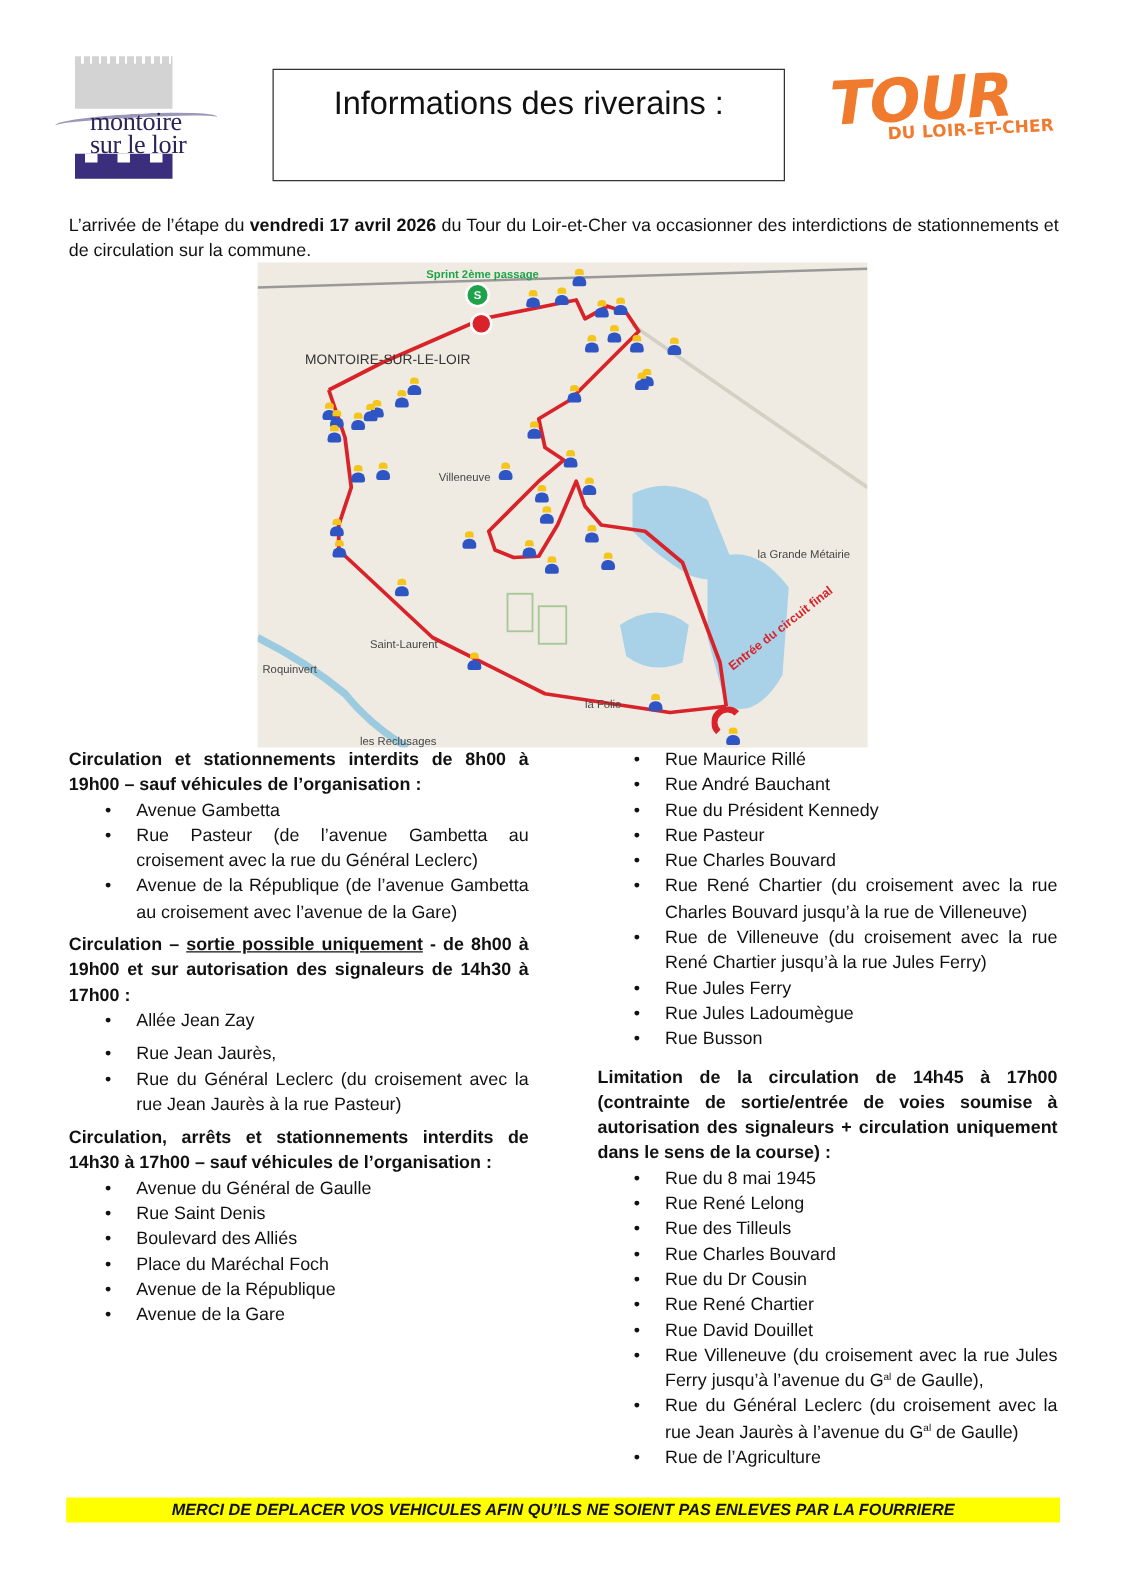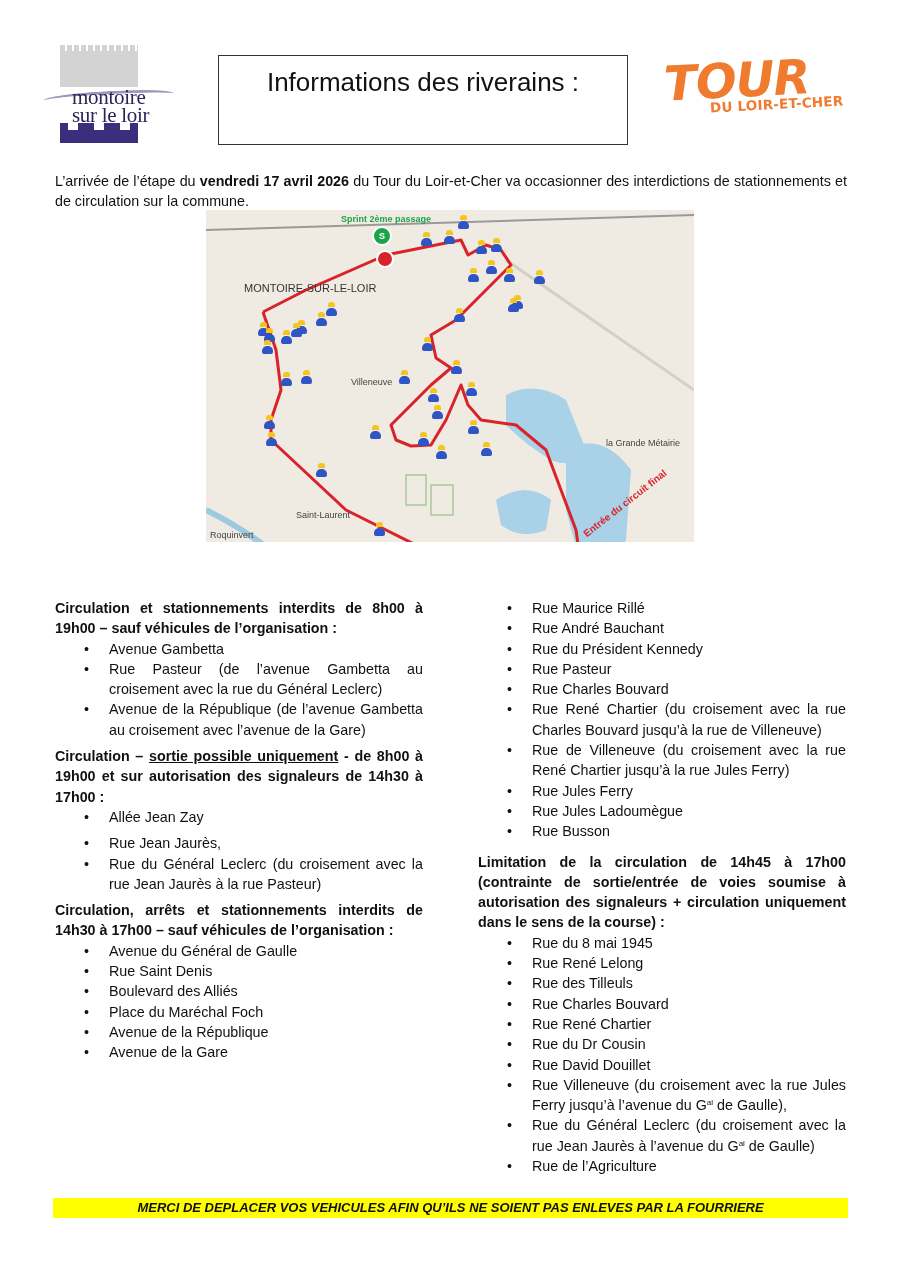--- a/index.html
+++ b/index.html
@@ -22,21 +22,21 @@
 
   .logo-right { position: absolute; left: 662px; top: 52px; width: 185px; height: 80px; color: #f07a2e; }
   .logo-right .tour { position: absolute; left: 2px; top: 0; font-family: "DejaVu Sans", sans-serif; font-weight: bold; font-size: 48px; letter-spacing: -1px; transform: rotate(-3deg); font-style: italic; }
   .logo-right .sub { position: absolute; left: 48px; top: 44px; font-family: "DejaVu Sans", sans-serif; font-weight: bold; font-size: 13.5px; transform: rotate(-3deg); letter-spacing: 0.2px; }
 
   
   .intro { position: absolute; left: 55px; top: 171px; width: 792px; font-size: 14.3px; line-height: 20px; text-align: justify; }
   .intro b { font-weight: bold; }
 
   
-  .map { position: absolute; left: 206px; top: 210px; width: 488px; height: 332px; background: #efebe2; overflow: hidden; }
+  .map { position: absolute; left: 206px; top: 210px; width: 488px; height: 388px; background: #efebe2; overflow: hidden; }
   .map svg { position: absolute; left: 0; top: 0; }
   .map-label { position: absolute; font-size: 9px; color: #444; white-space: nowrap; }
   .map-label.big { font-size: 11px; font-weight: normal; color: #333; }
   .map-sprint { position: absolute; left: 135px; top: 4px; font-size: 9px; font-weight: bold; color: #1fa34a; white-space: nowrap; }
   .map-entry { position: absolute; left: 382px; top: 318px; font-size: 10px; font-weight: bold; color: #d9232a; white-space: nowrap; transform: rotate(-38deg); transform-origin: left bottom; }
 
   
   .col { position: absolute; font-size: 14.3px; line-height: 20.3px; }
   .col-left { left: 55px; top: 598px; width: 368px; }
   .col-right { left: 478px; top: 598px; width: 368px; }
@@ -315,22 +315,22 @@
       <li>Rue Busson</li>
     </ul>
   </div>
   <div class="sec">
     <div class="sec-title">Limitation de la circulation de 14h45 à 17h00 (contrainte de sortie/entrée de voies soumise à autorisation des signaleurs + circulation uniquement dans le sens de la course) :</div>
     <ul class="items">
       <li>Rue du 8 mai 1945</li>
       <li>Rue René Lelong</li>
       <li>Rue des Tilleuls</li>
       <li>Rue Charles Bouvard</li>
+      <li>Rue du Dr Cousin</li>
       <li>Rue René Chartier</li>
-      <li>Rue du Dr Cousin</li>
       <li>Rue David Douillet</li>
       <li><span>Rue Villeneuve (du croisement avec la rue Jules Ferry jusqu’à l’avenue du G</span><sup>al</sup><span> de Gaulle),</span></li>
       <li><span>Rue du Général Leclerc (du croisement avec la rue Jean Jaurès à l’avenue du G</span><sup>al</sup><span> de Gaulle)</span></li>
       <li>Rue de l’Agriculture</li>
     </ul>
   </div>
 </div>
 
 <div class="banner">MERCI DE DEPLACER VOS VEHICULES AFIN QU’ILS NE SOIENT PAS ENLEVES PAR LA FOURRIERE</div>
 

